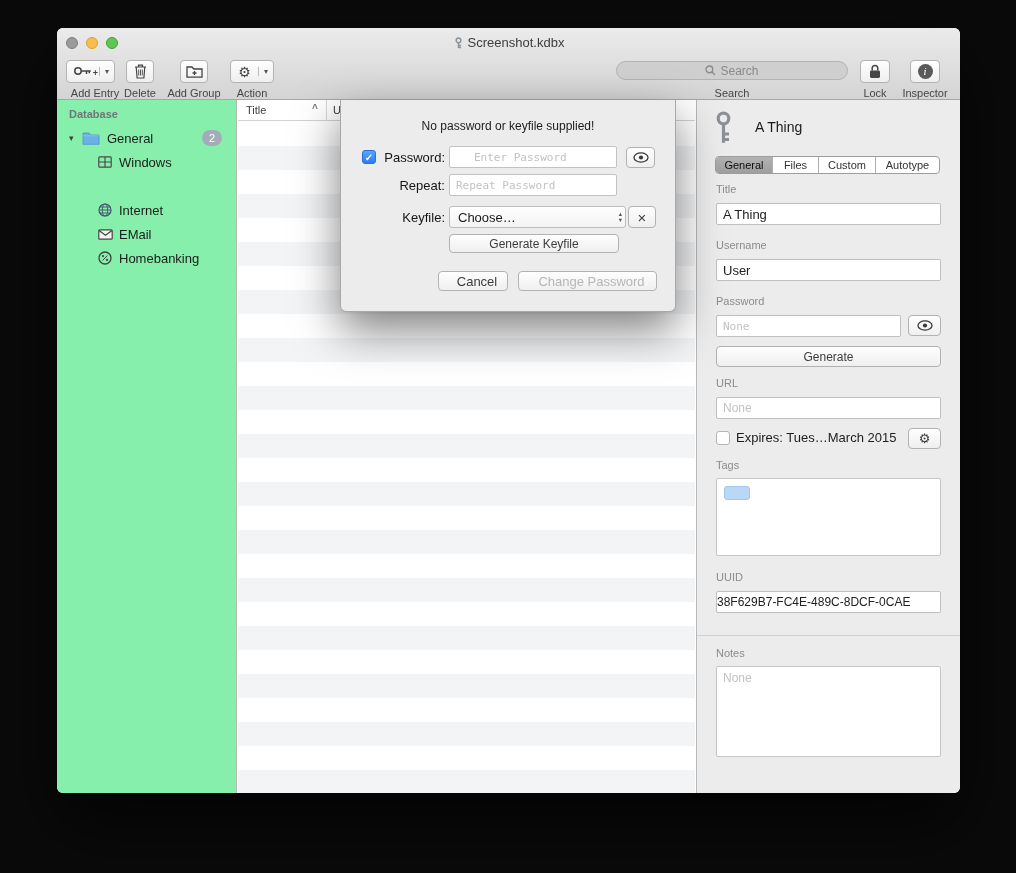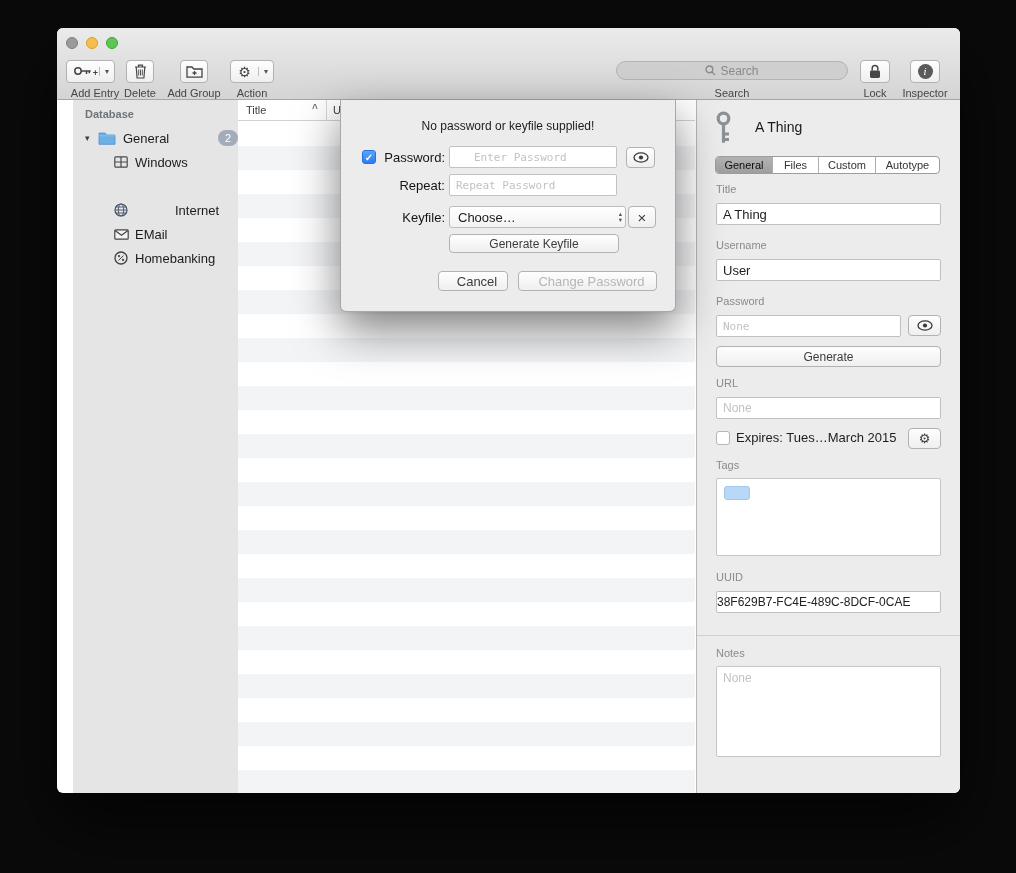--- a/index.html
+++ b/index.html
@@ -29,21 +29,21 @@
   .segmented-btn .seg-arrow { width:15px; display:flex; align-items:center; justify-content:center;
                               border-left:1px solid #bcbcbc; font-size:8px; color:#555; }
   .plus-badge { position:absolute; right:1px; bottom:0; font-size:9px; font-weight:bold; color:#444; }
 
   .searchfield { position:absolute; left:559px; top:33px; width:232px; height:19px; border-radius:10px;
                  background:#cfcfcf; border:1px solid #b3b3b3; display:flex; align-items:center;
                  justify-content:center; gap:4px; font-size:12px; color:#8a8a8a; }
 
   
   .sidebar { position:absolute; left:0; top:72px; width:180px; bottom:0;
-             background:#e5e5e5; border-right:1px solid #b7b7b7;margin-left:16px; }
+             background:#86efac; border-right:1px solid #b7b7b7; }
   .sb-header { position:absolute; left:12px; top:8px; font-size:11px; font-weight:bold; color:#70757b; }
   .sb-row { position:absolute; left:0; width:100%; height:24px; display:flex; align-items:center; }
   .sb-disc { width:10px; margin-left:12px; font-size:9px; color:#3f3f3f; }
   .sb-ficon { margin-left:3px; display:flex; }
   .sb-label { margin-left:7px; font-size:13px; color:#1b1b1b; }
   .sb-badge { position:absolute; right:14px; top:4px; min-width:20px; height:16px; border-radius:8px;
               background:#a3adb9; color:#fff; font-size:11px; line-height:16px; text-align:center; padding:0 5px; }
   .sb-child .sb-icon { margin-left:40px; display:flex; width:16px; justify-content:center; }
   .sb-child .sb-label { margin-left:6px; }
 
@@ -111,20 +111,26 @@
 </head>
 <body>
 
 <div class="screen">
   <div class="window">
 
     <div class="header">
       <div class="light l-close"></div>
       <div class="light l-min"></div>
       <div class="light l-zoom"></div>
+      <div class="title-wrap">
+        <svg width="11" height="12" viewBox="0 0 11 12">
+            <circle cx="5.5" cy="3.4" r="2.3" fill="none" stroke="#8d939a" stroke-width="1.5"></circle>
+            <path d="M5.5 5.7v5.4M5.5 8.4h2.6M5.5 10.4h2.6" stroke="#8d939a" stroke-width="1.5" fill="none"></path>
+          </svg><span>Screenshot.kdbx</span>
+      </div>
 
       <div class="bezel tb-btn segmented-btn" style="left:9px;width:49px;">
         <div class="seg-main">
           <svg width="20" height="13" viewBox="0 0 20 13">
               <circle cx="5" cy="6" r="3.2" fill="none" stroke="#444" stroke-width="1.5"></circle>
               <path d="M8.2 6h9.5M13.5 6v3M16.3 6v2.2" stroke="#444" stroke-width="1.5" fill="none"></path>
             </svg>
           <span class="plus-badge">+</span>
         </div>
         <div class="seg-arrow">▾</div>
@@ -195,21 +201,21 @@
         <span class="sb-icon">
           <svg width="14" height="12" viewBox="0 0 14 12">
               <rect x="0.8" y="0.8" width="12.4" height="10.4" rx="1" fill="none" stroke="#4a4a4a" stroke-width="1.2"></rect>
               <path d="M7 1v10M1 6h12" stroke="#4a4a4a" stroke-width="1.2"></path>
             </svg>
         </span>
         <span class="sb-label">Windows</span>
       </div>
 
 
-      <div class="sb-row sb-child" style="top:98px;gap:40px;">
+      <div class="sb-row sb-child" style="top:98px;">
         <span class="sb-icon">
           <svg width="14" height="14" viewBox="0 0 14 14">
               <circle cx="7" cy="7" r="6" fill="none" stroke="#44506a" stroke-width="1.2"></circle>
               <ellipse cx="7" cy="7" rx="2.7" ry="6" fill="none" stroke="#44506a" stroke-width="0.9"></ellipse>
               <path d="M1.2 7h11.6M2.1 4h9.8M2.1 10h9.8" stroke="#44506a" stroke-width="0.9"></path>
             </svg>
         </span>
         <span class="sb-label">Internet</span>
       </div>
 

